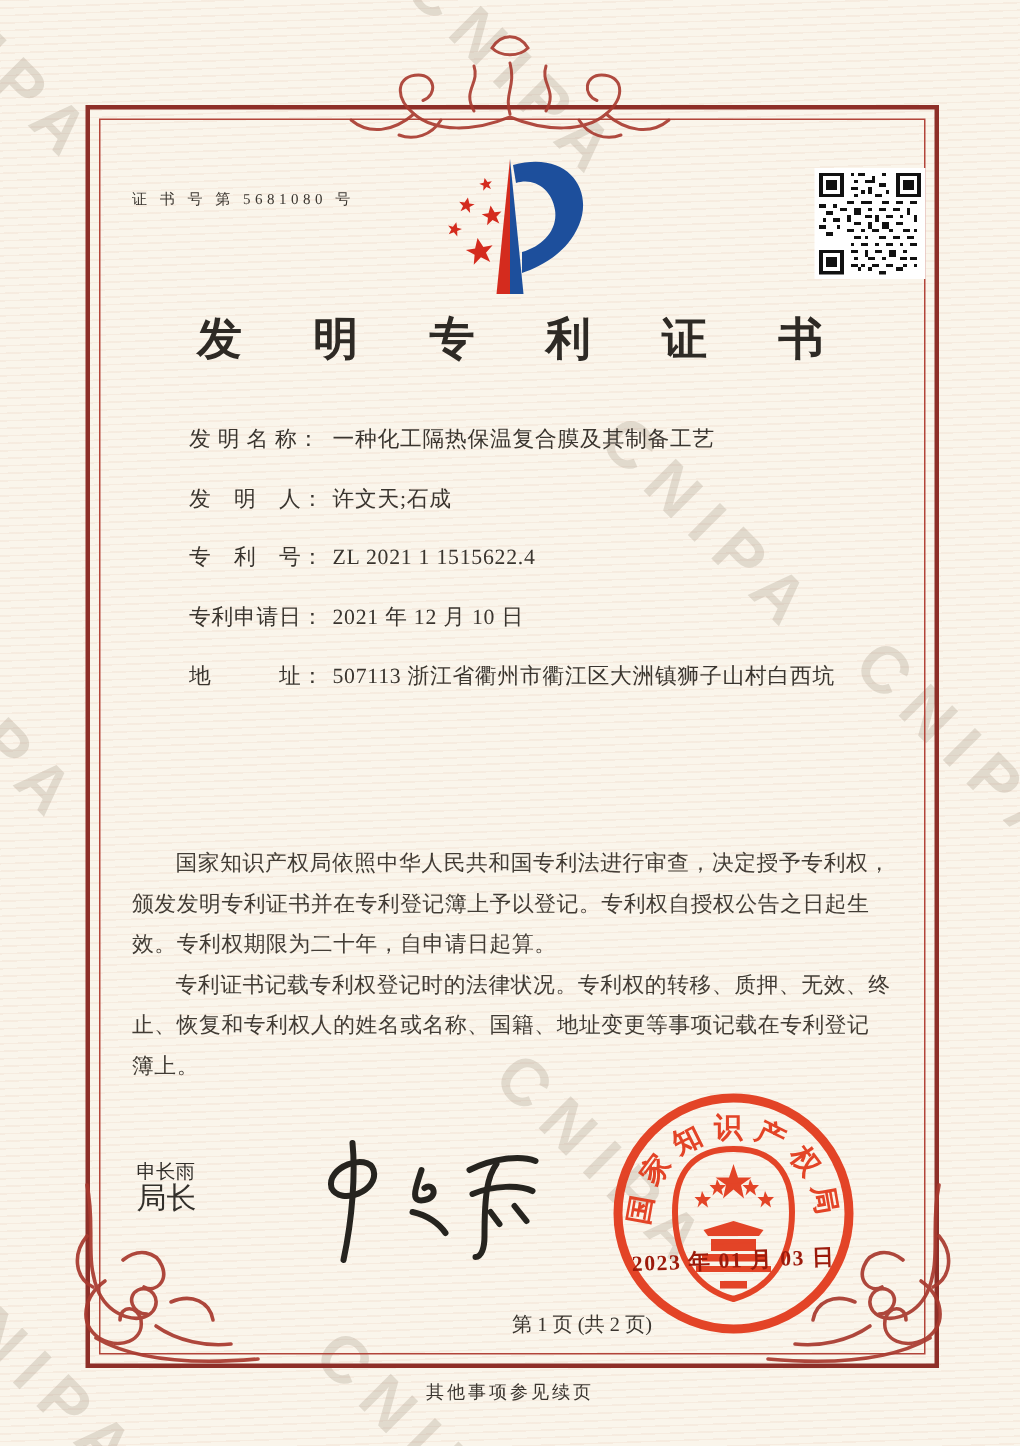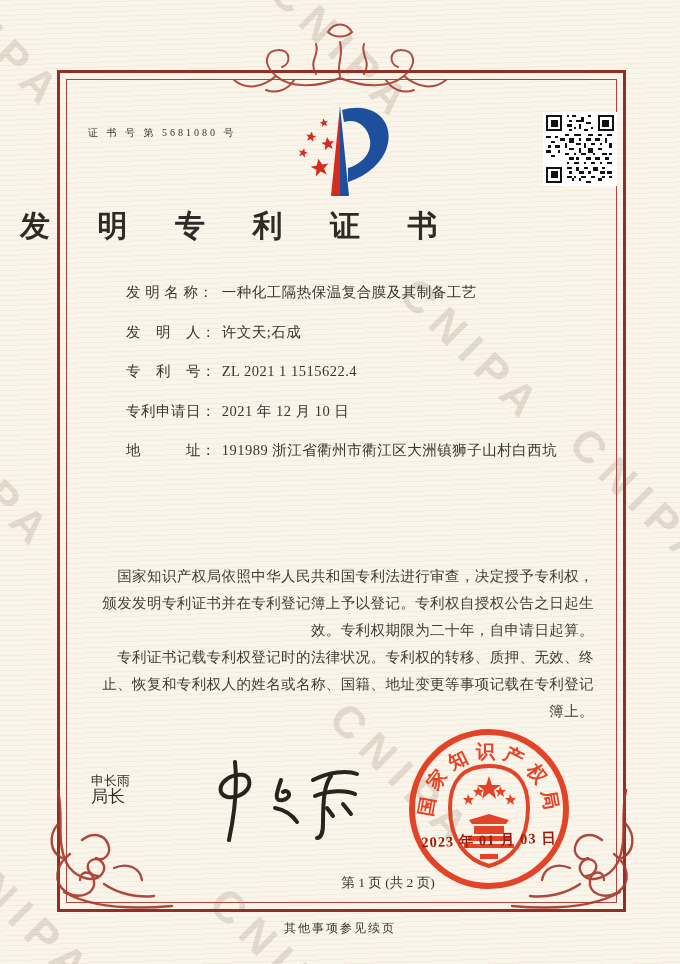--- a/index.html
+++ b/index.html
@@ -20,34 +20,34 @@
     font-size:44px;letter-spacing:10px;color:rgba(160,147,130,0.28);
     transform:rotate(45deg);transform-origin:left top;white-space:nowrap;pointer-events:none;
   }
   .w1{left:-55px;top:-45px;} .w2{left:295px;top:-34px;} .w3{left:425px;top:268px;}
   .w4{left:-65px;top:395px;} .w5{left:595px;top:418px;} .w6{left:355px;top:693px;}
   .w7{left:-25px;top:833px;} .w8{left:235px;top:878px;}
   
   .cert-no{position:absolute;left:88px;top:126px;font-size:10px;letter-spacing:3px;}
   .logo{position:absolute;left:278px;top:98px;}
   .qr{position:absolute;left:543px;top:112px;width:68px;height:68px;background:#fff;padding:3px;}
-  .title{position:absolute;left:0;top:206px;width:100%;
+  .title{position:absolute;left:0;top:206px;width:100%;text-align:center;
     font-size:30px;font-weight:bold;letter-spacing:20px;text-indent:20px;color:#2e2a25;}
   
   .fields{position:absolute;left:90px;top:283px;width:505px;font-size:14.5px;}
   .frow{margin-bottom:20.5px;white-space:nowrap;}
   .flabel{display:inline-block;width:92px;letter-spacing:0.5px;margin-left:36px;}
   .flabel2{display:inline-block;margin-left:50px;}
   .fvalue{letter-spacing:0.5px;}
   
   .body-text{position:absolute;left:88px;top:563px;width:506px;font-size:14.5px;
     line-height:1.86;color:#423c35;}
-  .body-text p{margin:0;text-indent:2em;letter-spacing:0.4px;text-align:right;}
-  
-  .signer-title{position:absolute;left:91px;top:785px;font-size:17px;font-family:"Liberation Sans",sans-serif;color:#33302b;}
+  .body-text p{margin:0;text-indent:2em;letter-spacing:0.4px;}
+  
+  .signer-title{position:absolute;left:91px;top:785px;font-size:20px;font-family:"Liberation Sans",sans-serif;color:#33302b;}
   .signer-name{position:absolute;left:91px;top:772px;font-size:13px;font-family:Liberation Serif, serif;color:#33302b;}
   .signature{position:absolute;left:195px;top:752px;}
   
   .seal{position:absolute;left:406px;top:726px;width:166px;height:166px;opacity:0.95;}
   .seal-date{position:absolute;left:398px;top:831px;width:182px;text-align:center;
     font-weight:bold;font-size:14.5px;color:#9c1a0b;letter-spacing:1px;transform:rotate(-2deg);}
   
   .page-footer{position:absolute;left:0;top:874px;width:100%;text-align:center;font-size:13.5px;padding-left:48px;}
   .cont-note{position:absolute;left:0;top:920px;width:100%;text-align:center;font-size:12px;letter-spacing:2px;}
   
@@ -237,21 +237,21 @@
     <div class="frow">
       <span class="flabel">专　利　号：</span>
       <span class="fvalue">ZL 2021 1 1515622.4</span>
     </div>
     <div class="frow">
       <span class="flabel">专利申请日：</span>
       <span class="fvalue">2021 年 12 月 10 日</span>
     </div>
     <div class="frow">
       <span class="flabel">地　　　址：</span>
-      <span class="fvalue">191989 浙江省衢州市衢江区大洲镇狮子山村白西坑</span>
+      <span class="fvalue">507113 浙江省衢州市衢江区大洲镇狮子山村白西坑</span>
     </div>
   </div>
 
   <div class="body-text">
     <p>国家知识产权局依照中华人民共和国专利法进行审查，决定授予专利权，颁发发明专利证书并在专利登记簿上予以登记。专利权自授权公告之日起生效。专利权期限为二十年，自申请日起算。</p>
     <p>专利证书记载专利权登记时的法律状况。专利权的转移、质押、无效、终止、恢复和专利权人的姓名或名称、国籍、地址变更等事项记载在专利登记簿上。</p>
   </div>
 
   <div class="signer-title">局长</div>
   <div class="signer-name">申长雨</div>

